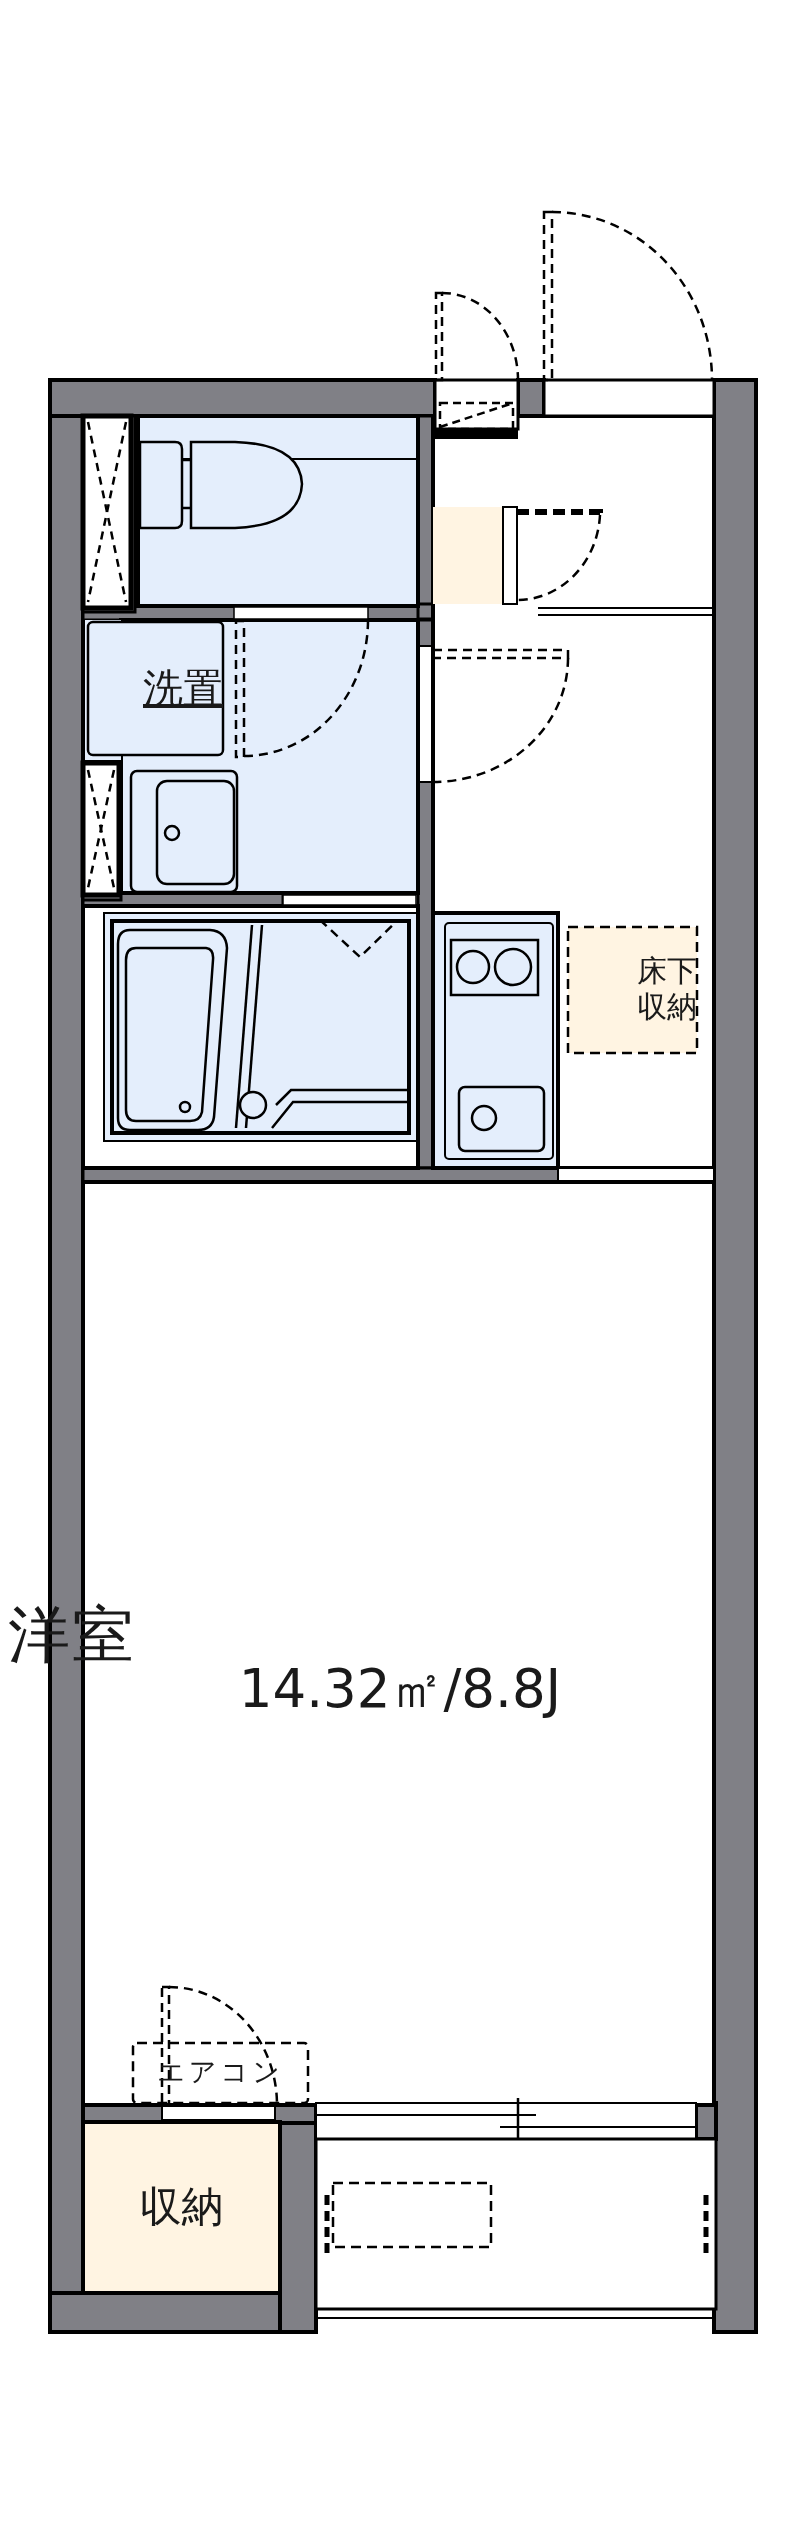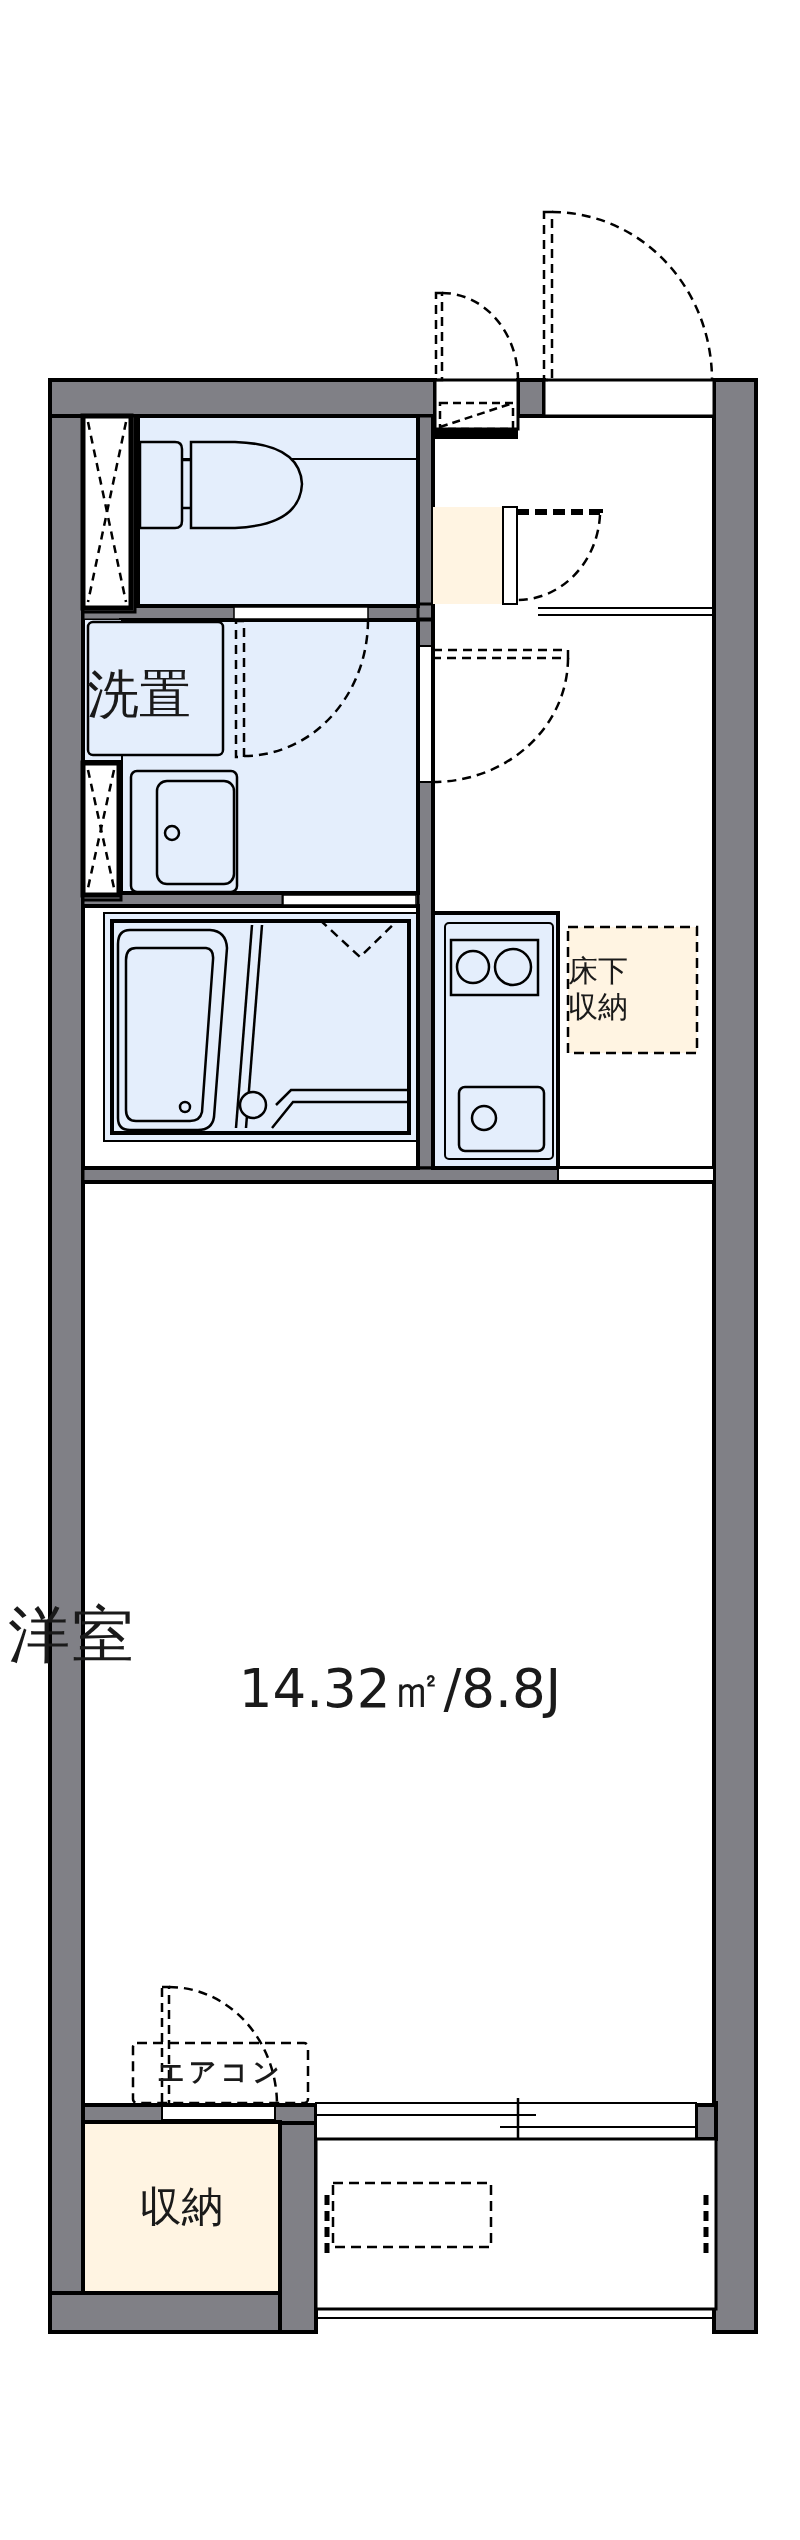--- a/index.html
+++ b/index.html
@@ -2,24 +2,24 @@
 <html><head>
 <meta charset="utf-8">
 <style>
   html, body { margin: 0; padding: 0; background: #ffffff; }
   body { width: 800px; height: 2540px; position: relative; overflow: hidden;
          font-family: "DejaVu Sans", "Liberation Sans", sans-serif; }
   #plan { position: absolute; left: 0; top: 0; width: 800px; height: 2540px; }
   .label { position: absolute; color: #1a1a1a; white-space: nowrap; line-height: 1; }
   .lbl-main { font-size: 62px; left: 8px; width: 800px; text-align: left; top: 1576px; letter-spacing: 2px; margin-top: 28px; }
   .lbl-area { font-size: 53px; left: 0; width: 800px; text-align: center; top: 1662px; }
-  .lbl-wash { font-size: 52px; left: 87px; width: 136px; text-align: left; top: 668px; }
-  .lbl-under { font-size: 30px; left: 568px; width: 129px; text-align: left; top: 953px; line-height: 36px; white-space: normal; }
+  .lbl-wash { font-size: 40px; left: 87px; width: 136px; text-align: right; top: 668px; text-decoration: underline; }
+  .lbl-under { font-size: 30px; left: 568px; width: 129px; text-align: right; top: 953px; line-height: 36px; white-space: normal; }
   .lbl-storage { font-size: 42px; left: 83px; width: 197px; text-align: center; top: 2186px; }
-  .lbl-ac { font-size: 27px; left: 133px; width: 175px; text-align: center; top: 2058px; letter-spacing: 4px; font-weight: bold; }
+  .lbl-ac { font-size: 27px; left: 133px; width: 175px; text-align: center; top: 2058px; letter-spacing: 4px; }
 </style>
 </head>
 <body>
 
 <svg id="plan" xmlns="http://www.w3.org/2000/svg" viewBox="0 0 800 2540" width="800" height="2540">
 
   <g fill="#808086" stroke="#000" stroke-width="4">
 
     <rect x="50" y="380" width="33" height="1952"></rect>
 

